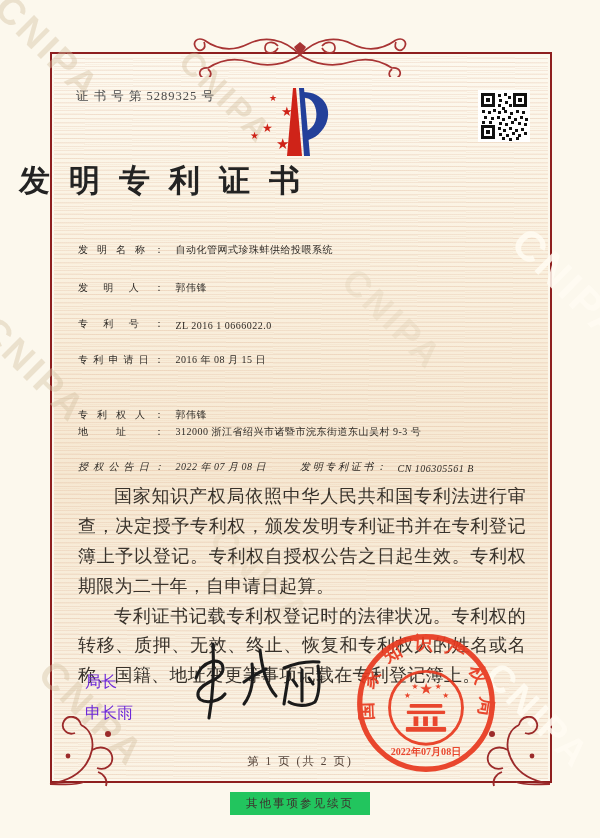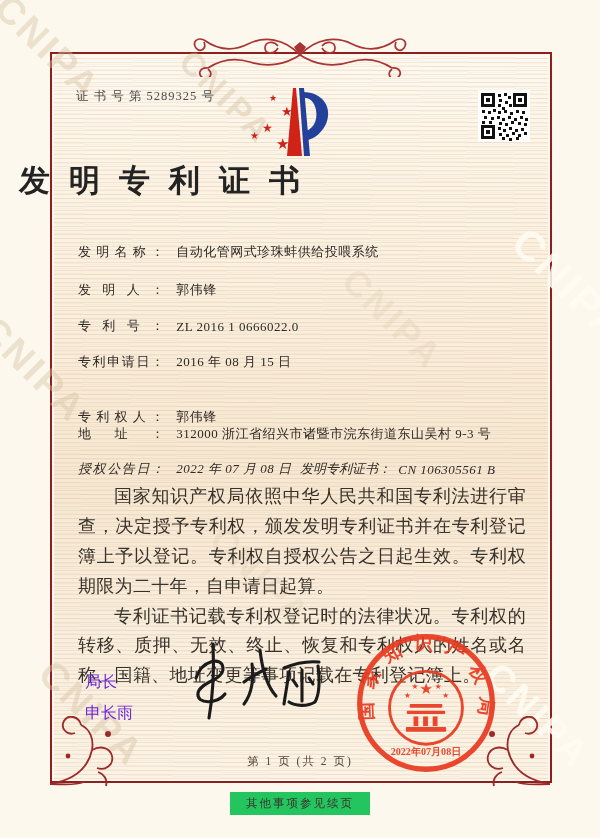--- a/index.html
+++ b/index.html
@@ -37,21 +37,21 @@
     position:absolute;left:76px;top:88px;font-size:12.5px;color:#4c4c4c;letter-spacing:1px;
   }
   .logo{position:absolute;left:243px;top:80px;}
   .qr{position:absolute;left:478px;top:90px;width:52px;height:52px;background:#ffffff;}
   .title{
     position:absolute;left:0;right:0;top:160px;text-align:left;
     font-size:31px;font-weight:bold;color:#232323;letter-spacing:19px;text-indent:19px;
   }
   
   .fields{position:absolute;left:78px;top:0;right:60px;}
-  .frow{position:absolute;left:0;font-size:13px;color:#2e2a26;white-space:nowrap;}
+  .frow{position:absolute;left:0;font-size:10px;color:#2e2a26;white-space:nowrap;}
   .flabel{
     display:inline-block;width:86px;text-align:justify;text-align-last:justify;
     vertical-align:bottom;
   }
   .fvalue{margin-left:9px;letter-spacing:0.5px;}
   .fpair2{position:absolute;left:222px;top:0;}
   
   .paras{position:absolute;left:78px;right:74px;top:482px;}
   .para{
     margin:0;font-size:18px;line-height:1.66;color:#38322b;

